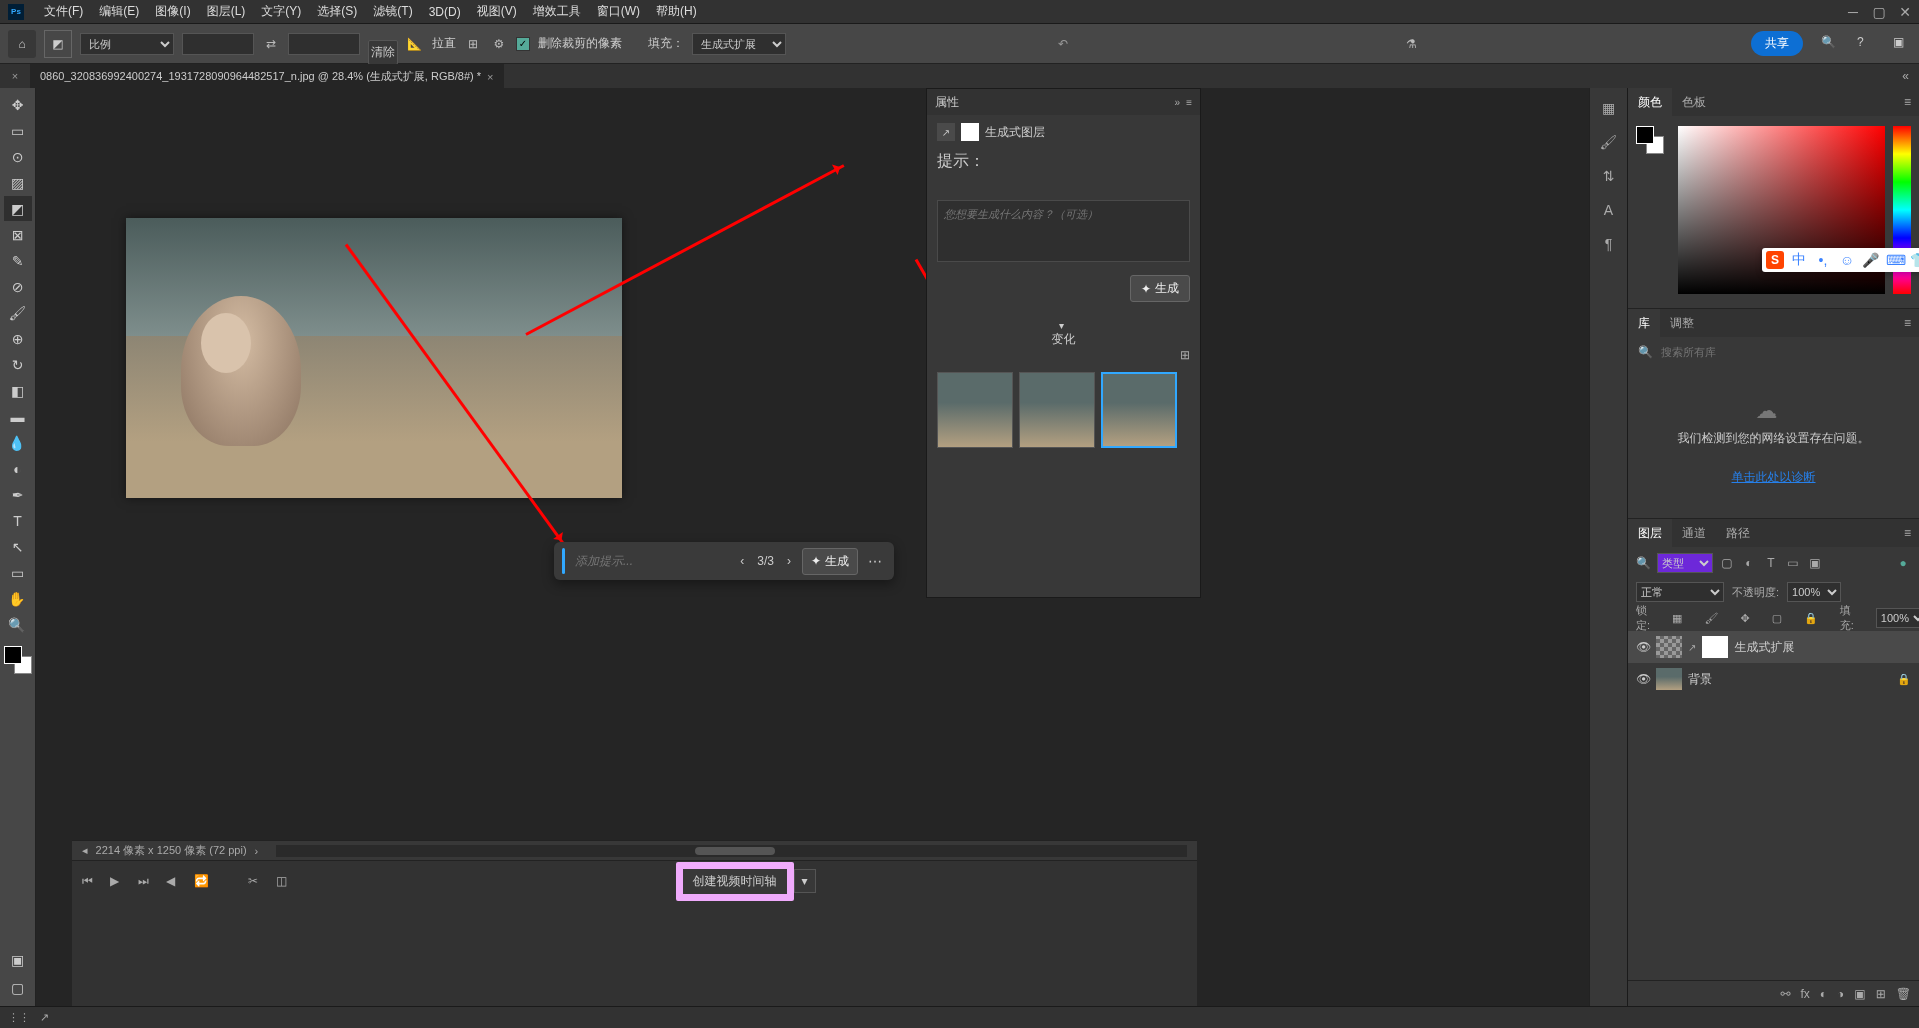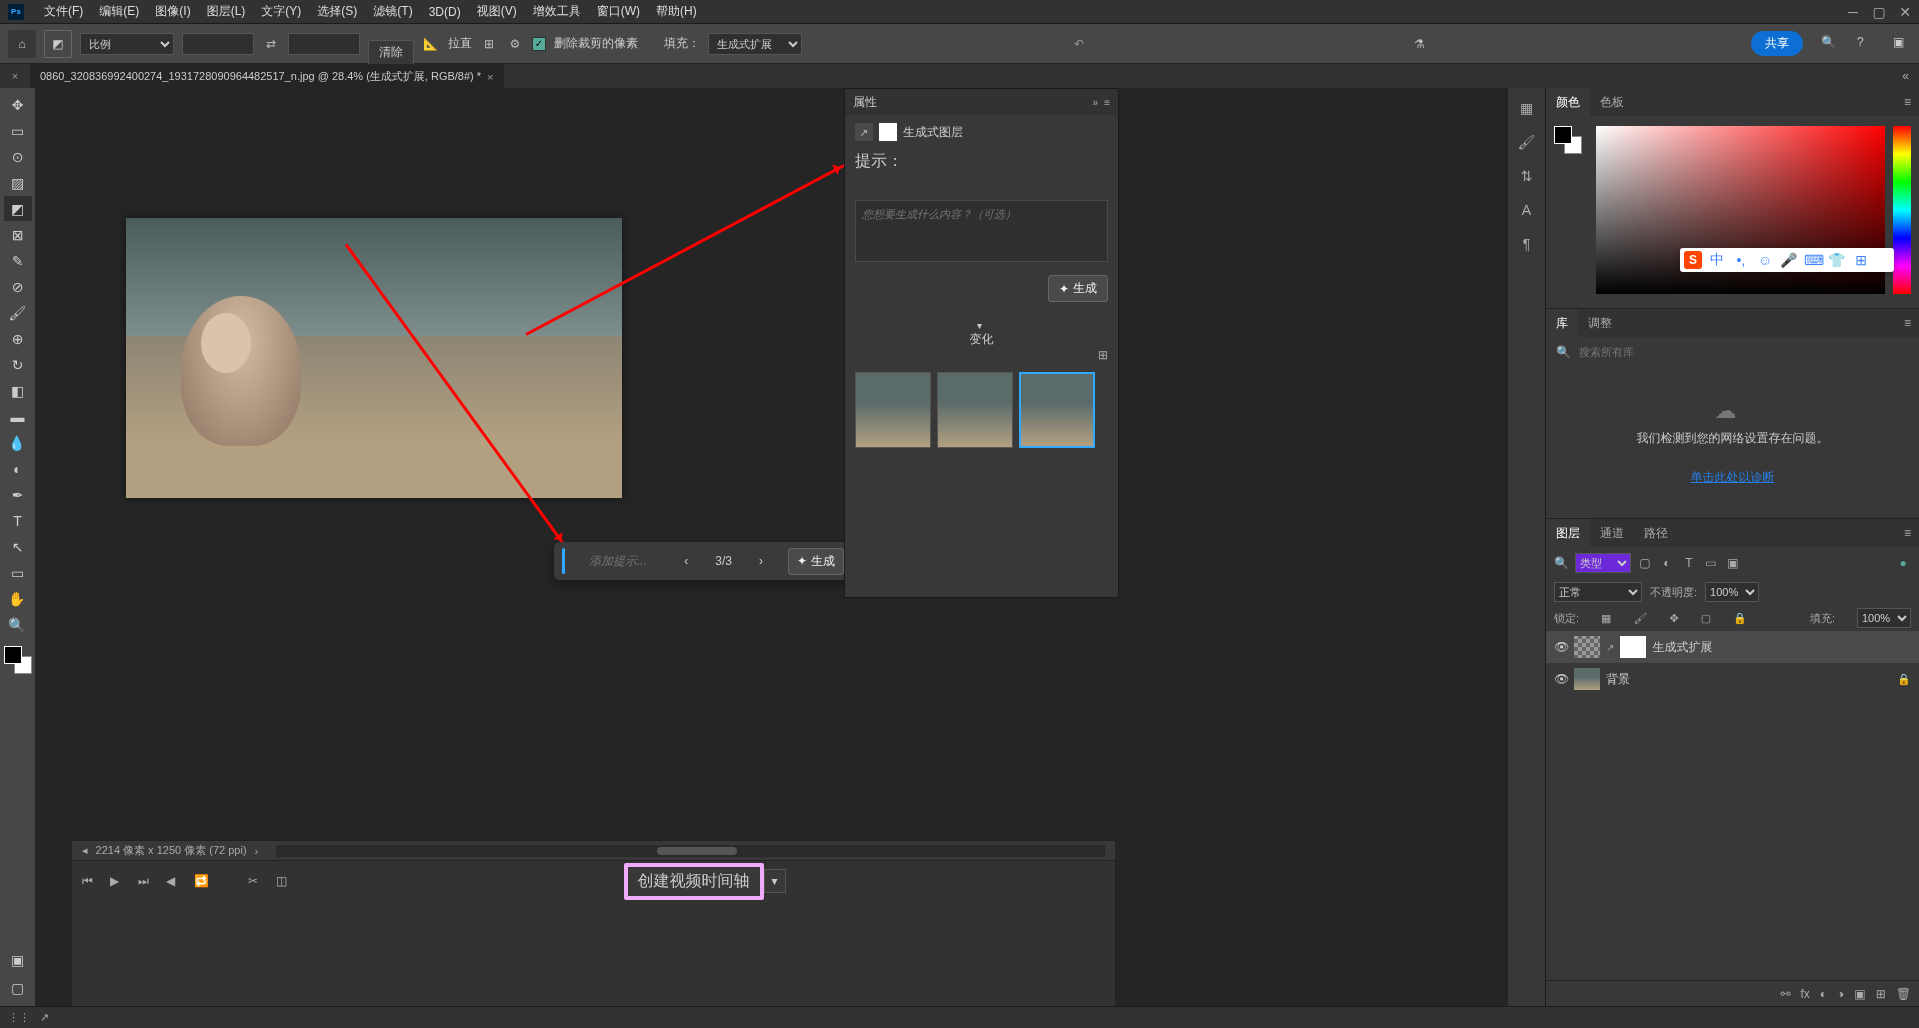--- a/index.html
+++ b/index.html
@@ -12,21 +12,21 @@
 .menubar .window-controls { margin-left: auto; display: flex; gap: 14px; }
 .menubar .window-controls span { width: 12px; height: 12px; color: #aaa; font-size: 14px; display: flex; align-items: center; justify-content: center; }
 
 
 .optbar { height: 40px; background: #474747; display: flex; align-items: center; padding: 0 8px; border-bottom: 1px solid #222; gap: 8px; }
 .optbar .home-icon { width: 28px; height: 28px; display: flex; align-items: center; justify-content: center; background: #383838; border-radius: 3px; }
 .optbar .tool-icon { width: 28px; height: 28px; display: flex; align-items: center; justify-content: center; border: 1px solid #666; }
 .optbar select, .optbar input { background: #2f2f2f; border: 1px solid #555; color: #ccc; font-size: 11px; height: 22px; padding: 0 4px; }
 .optbar .sel-wide { width: 94px; }
 .optbar .inp-num { width: 72px; }
-.optbar .clear-btn { background: #383838; border: 1px solid #555; padding: 3px 10px; color: #ccc; font-size: 12px; border-radius: 2px; margin-top: 18px; }
+.optbar .clear-btn { background: #383838; border: 1px solid #555; padding: 3px 2px; color: #ccc; font-size: 12px; border-radius: 2px; margin-top: 18px; }
 .optbar .ic { width: 18px; height: 18px; color: #bbb; display: flex; align-items: center; justify-content: center; }
 .optbar .lbl { font-size: 12px; color: #ccc; }
 .optbar .chk { width: 14px; height: 14px; background: #5a9; border: 1px solid #333; display: flex; align-items: center; justify-content: center; color: #000; font-size: 10px; }
 .optbar .share-btn { background: #0d6fd4; color: #fff; padding: 4px 14px; border-radius: 14px; font-size: 12px; margin-left: auto; }
 .optbar .right-ic { width: 18px; height: 18px; margin-left: 10px; color: #ccc; }
 .optbar .undo-ic { margin-left: 260px; color: #999; }
 
 
 .doctab-row { height: 24px; background: #323232; display: flex; align-items: center; }
 .doctab { display: flex; align-items: center; padding: 0 10px; height: 24px; background: #252525; border-top: 1px solid #252525; font-size: 11px; color: #ccc; gap: 6px; }
@@ -52,21 +52,21 @@
 
 
 .arrow { position: absolute; background: #ff0000; height: 3px; transform-origin: left center; }
 .arrow::after { content: ""; position: absolute; right: -2px; top: -5px; border: 6px solid transparent; border-left-color: #ff0000; }
 .arrow1 { left: 490px; top: 245px; width: 360px; transform: rotate(-28deg); }
 .arrow2 { left: 310px; top: 155px; width: 370px; transform: rotate(54deg); }
 .arrow3 { left: 880px; top: 170px; width: 140px; transform: rotate(60deg); }
 .arrow4 { left: 990px; top: 155px; width: 120px; transform: rotate(58deg); }
 
 
-.prompt-bar { position: absolute; left: 518px; top: 454px; width: 340px; height: 38px; background: #3a3a3a; border-radius: 6px; display: flex; align-items: center; padding: 0 8px; gap: 20px; box-shadow: 0 4px 12px rgba(0,0,0,.4); }
+.prompt-bar { position: absolute; left: 518px; top: 454px; width: 340px; height: 38px; background: #3a3a3a; border-radius: 6px; display: flex; align-items: center; padding: 0 8px; gap: 6px; box-shadow: 0 4px 12px rgba(0,0,0,.4); }
 .prompt-bar .accent { width: 3px; height: 26px; background: #31a8ff; border-radius: 2px; margin-right: 4px; }
 .prompt-bar input { flex: 1; background: transparent; border: none; color: #888; font-style: italic; font-size: 12px; outline: none; min-width: 0; }
 .prompt-bar .nav-arrow { width: 14px; color: #ccc; font-size: 12px; text-align: center; }
 .prompt-bar .counter { font-size: 12px; color: #ccc; padding: 0 2px; }
 .prompt-bar .gen-btn { display: flex; align-items: center; gap: 4px; background: #4a4a4a; border: 1px solid #666; padding: 4px 8px; border-radius: 3px; font-size: 12px; color: #eee; }
 .prompt-bar .more { color: #ccc; font-size: 14px; padding: 0 4px; }
 
 
 .props-panel { position: absolute; right: 388px; top: 0; width: 275px; height: 510px; background: #383838; border: 1px solid #1a1a1a; }
 .props-panel .hdr { display: flex; align-items: center; height: 26px; padding: 0 8px; background: #323232; }
@@ -85,21 +85,21 @@
 .props-panel .var-hdr .grid-ic { margin-left: auto; color: #aaa; }
 .props-panel .variations { display: flex; gap: 6px; margin-top: 10px; }
 .props-panel .var-thumb { width: 76px; height: 76px; background: linear-gradient(180deg, #5a6b6a 40%, #b3a081); border: 1px solid #555; }
 .props-panel .var-thumb.sel { border: 2px solid #31a8ff; }
 
 
 .dock-strip { width: 38px; background: #383838; display: flex; flex-direction: column; align-items: center; padding-top: 8px; gap: 10px; border-left: 1px solid #222; }
 .dock-strip .dic { width: 24px; height: 24px; color: #aaa; display: flex; align-items: center; justify-content: center; font-size: 14px; }
 
 
-.right-panels { width: 374px; background: #383838; display: flex; flex-direction: column; border-left: 1px solid #1a1a1a; }
+.right-panels { width: 292px; background: #383838; display: flex; flex-direction: column; border-left: 1px solid #1a1a1a; }
 .panel-tabs { height: 28px; background: #323232; display: flex; align-items: stretch; }
 .panel-tabs .tab { padding: 0 10px; display: flex; align-items: center; font-size: 12px; color: #aaa; }
 .panel-tabs .tab.active { background: #383838; color: #fff; }
 .panel-tabs .menu-dots { margin-left: auto; padding: 0 8px; color: #aaa; display: flex; align-items: center; }
 
 .color-panel { height: 192px; position: relative; padding: 8px; }
 .color-panel .swatch-mini { position: absolute; left: 8px; top: 10px; width: 28px; height: 28px; }
 .color-panel .swatch-mini .fg2 { position: absolute; top: 0; left: 0; width: 18px; height: 18px; background: #000; border: 1px solid #fff; }
 .color-panel .swatch-mini .bg2 { position: absolute; bottom: 0; right: 0; width: 18px; height: 18px; background: #fff; border: 1px solid #888; }
 .color-panel .field { position: absolute; left: 50px; top: 10px; right: 34px; bottom: 14px; background: linear-gradient(to right, #fff, #ff0000); }
@@ -141,21 +141,21 @@
 .statusbar { position: absolute; left: 0; right: 0; bottom: 0; height: 22px; background: #323232; display: flex; align-items: center; padding: 0 8px; gap: 10px; font-size: 11px; color: #aaa; border-top: 1px solid #1a1a1a; }
 
 
 .canvas-bottom { position: absolute; left: 36px; right: 392px; bottom: 0; height: 166px; background: #323232; border-top: 1px solid #222; }
 .canvas-info { height: 20px; display: flex; align-items: center; padding: 0 10px; gap: 8px; font-size: 11px; color: #aaa; border-bottom: 1px solid #222; background: #383838; }
 .canvas-info .scrollbar-h { flex: 1; height: 12px; background: #2a2a2a; margin-left: 10px; position: relative; }
 .canvas-info .scrollbar-h::after { content: ""; position: absolute; left: 46%; top: 2px; width: 80px; height: 8px; background: #555; border-radius: 4px; }
 .timeline-area { height: 40px; display: flex; align-items: center; padding: 0 10px; gap: 12px; color: #aaa; }
 .timeline-area .tl-ic { width: 16px; font-size: 12px; }
 .timeline-mid { flex: 1; display: flex; align-items: center; justify-content: center; }
-.timeline-btn { display: flex; align-items: center; gap: 6px; background: #383838; border: 4px solid #f0abfc; padding: 4px 10px; font-size: 16px; color: #ccc; border-radius: 2px; }
+.timeline-btn { display: flex; align-items: center; gap: 6px; background: #383838; border: 7px solid #f0abfc; padding: 4px 10px; font-size: 12px; color: #ccc; border-radius: 2px; }
 .timeline-dd { width: 22px; height: 24px; background: #383838; border: 1px solid #555; display: flex; align-items: center; justify-content: center; color: #ccc; }
 </style>
 </head>
 <body>
 
 <div class="menubar">
   <div class="ps-icon">Ps</div>
   <div class="menu-item">文件(F)</div>
   <div class="menu-item">编辑(E)</div>
   <div class="menu-item">图像(I)</div>

